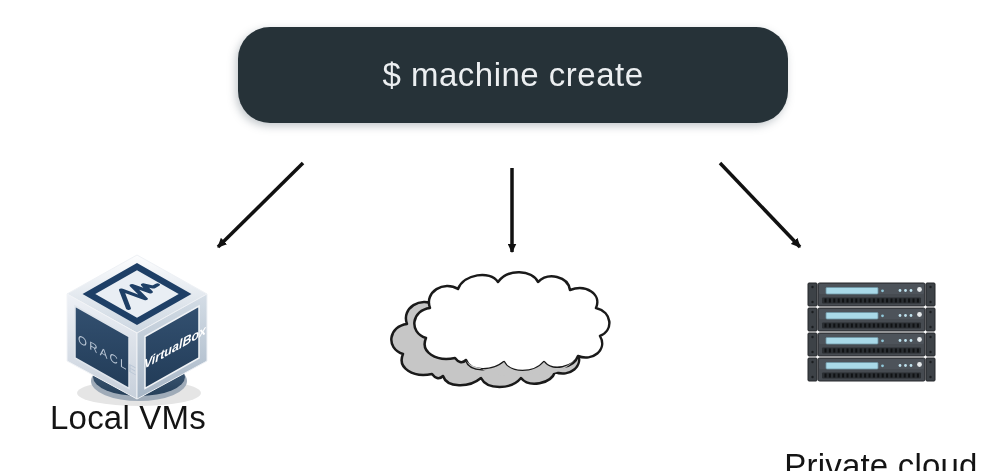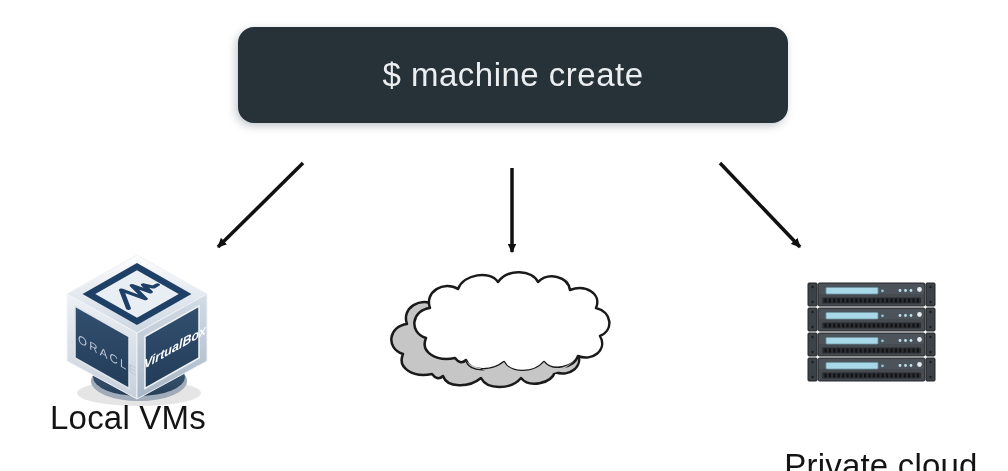--- a/index.html
+++ b/index.html
@@ -8,21 +8,21 @@
     width:1008px;height:471px;
     background:#ffffff;
     overflow:hidden;
     font-family:"Liberation Sans","DejaVu Sans",sans-serif;
   }
   .art{position:absolute;left:0;top:0;}
   .command-box{
     position:absolute;
     left:238px;top:27px;width:550px;height:96px;
     background:var(--box_bg,#263238);
-    border-radius:16px;
+    border-radius:32px;
     box-shadow:-2px 3px 8px rgba(120,130,140,.45);
     display:flex;align-items:center;justify-content:center;
   }
   .command-box span{
     color:var(--box_text,#eceff1);
     font-size:33px;
     letter-spacing:.5px;
   }
   .target-label{
     position:absolute;top:399px;width:200px;

